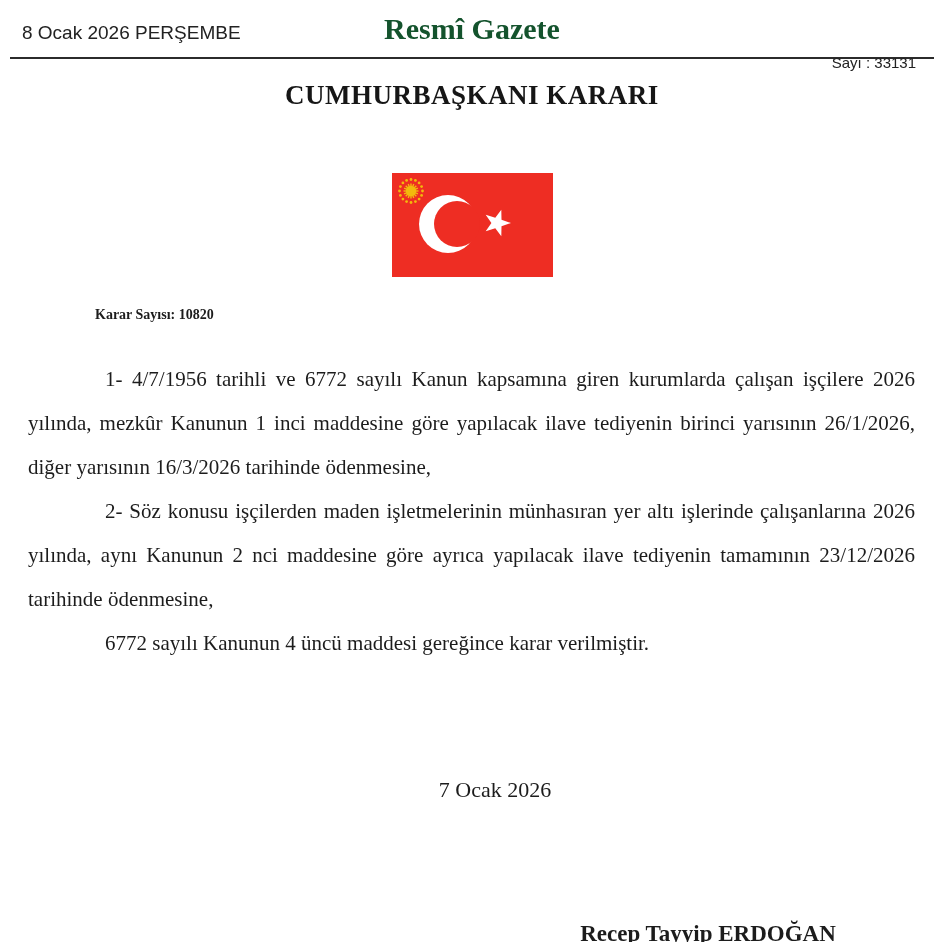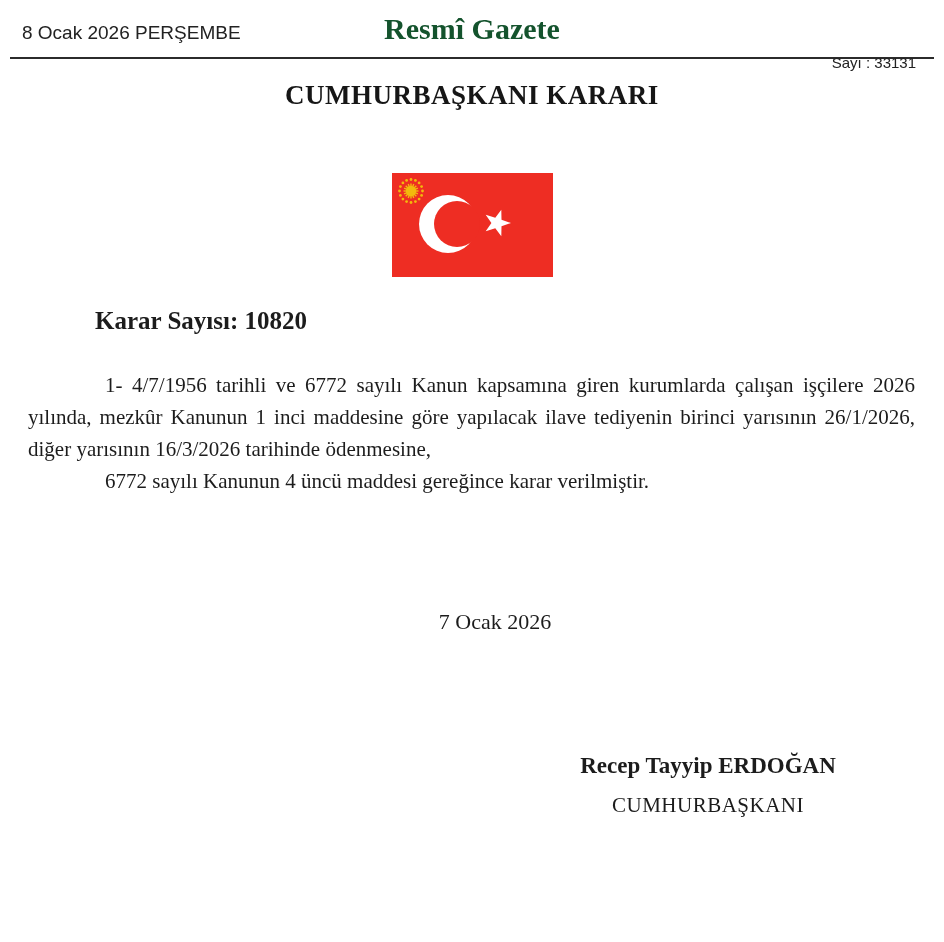--- a/index.html
+++ b/index.html
@@ -46,28 +46,28 @@
   }
 
   
   .flag-wrap { margin-top: 62px; display: flex; justify-content: center; }
   .flag-wrap svg { display: block; }
 
   
   .decree-number {
     margin: 30px 0 0 95px;
     font-weight: bold;
-    font-size: 25px;
+    font-size: 14px;
   }
 
   
   .body-text { margin: 34px 29px 0 28px; }
   .body-text p {
     font-size: 21px;
-    line-height: 32px;
+    line-height: 44px;
     text-align: justify;
     text-indent: 77px;
   }
 
   
   .decision-date {
     margin-top: 112px;
     text-align: center;
     font-size: 22px;
     margin-left: 46px;
@@ -142,20 +142,21 @@
     <circle cx="65" cy="51" r="23" fill="#ee2d23"></circle>
 
     <polygon fill="#ffffff" points="119,50 109.5,53.3 109.3,63.3 103.3,55.3 93.7,58.2 99.4,50 93.7,41.8 103.3,44.7 109.3,36.7 109.5,46.7"></polygon>
   </svg>
 </div>
 
 <div class="decree-number">Karar Sayısı: 10820</div>
 
 <div class="body-text">
   <p>1- 4/7/1956 tarihli ve 6772 sayılı Kanun kapsamına giren kurumlarda çalışan işçilere 2026 yılında, mezkûr Kanunun 1 inci maddesine göre yapılacak ilave tediyenin birinci yarısının 26/1/2026, diğer yarısının 16/3/2026 tarihinde ödenmesine,</p>
+  <p>2- Söz konusu işçilerden maden işletmelerinin münhasıran yer altı işlerinde çalışanlarına 2026 yılında, aynı Kanunun 2 nci maddesine göre ayrıca yapılacak ilave tediyenin tamamının 23/12/2026 tarihinde ödenmesine,</p>
   <p>6772 sayılı Kanunun 4 üncü maddesi gereğince karar verilmiştir.</p>
 </div>
 
 <div class="decision-date">7 Ocak 2026</div>
 
 <div class="signature">
   <div class="signature-name">Recep Tayyip ERDOĞAN</div>
   <div class="signature-title">CUMHURBAŞKANI</div>
 </div>
 

